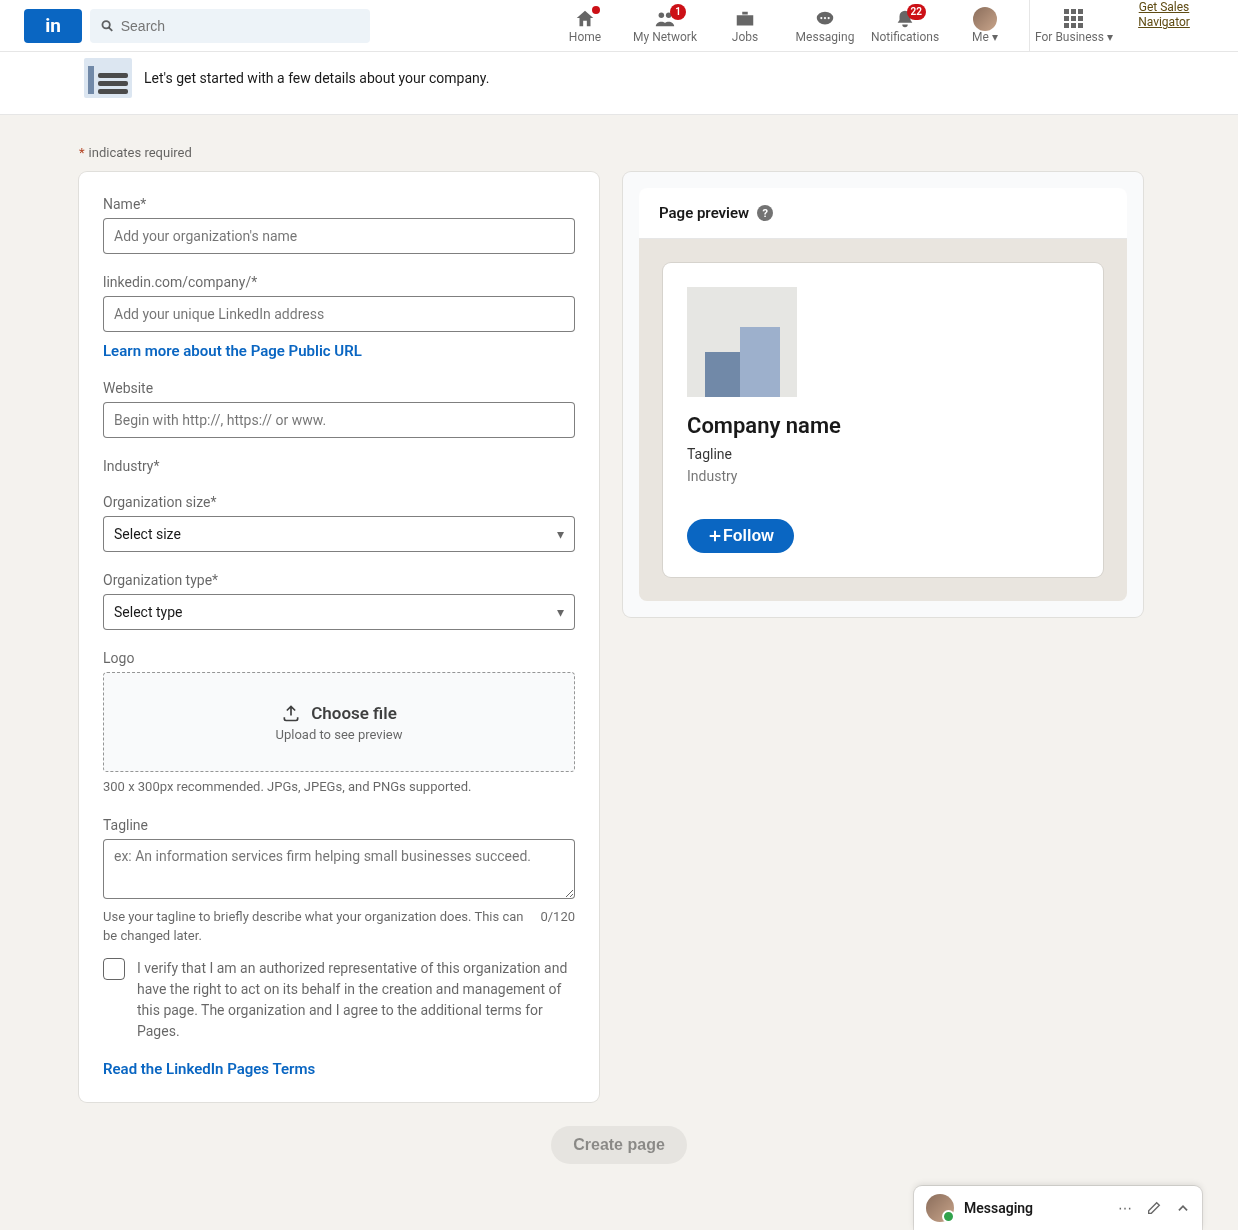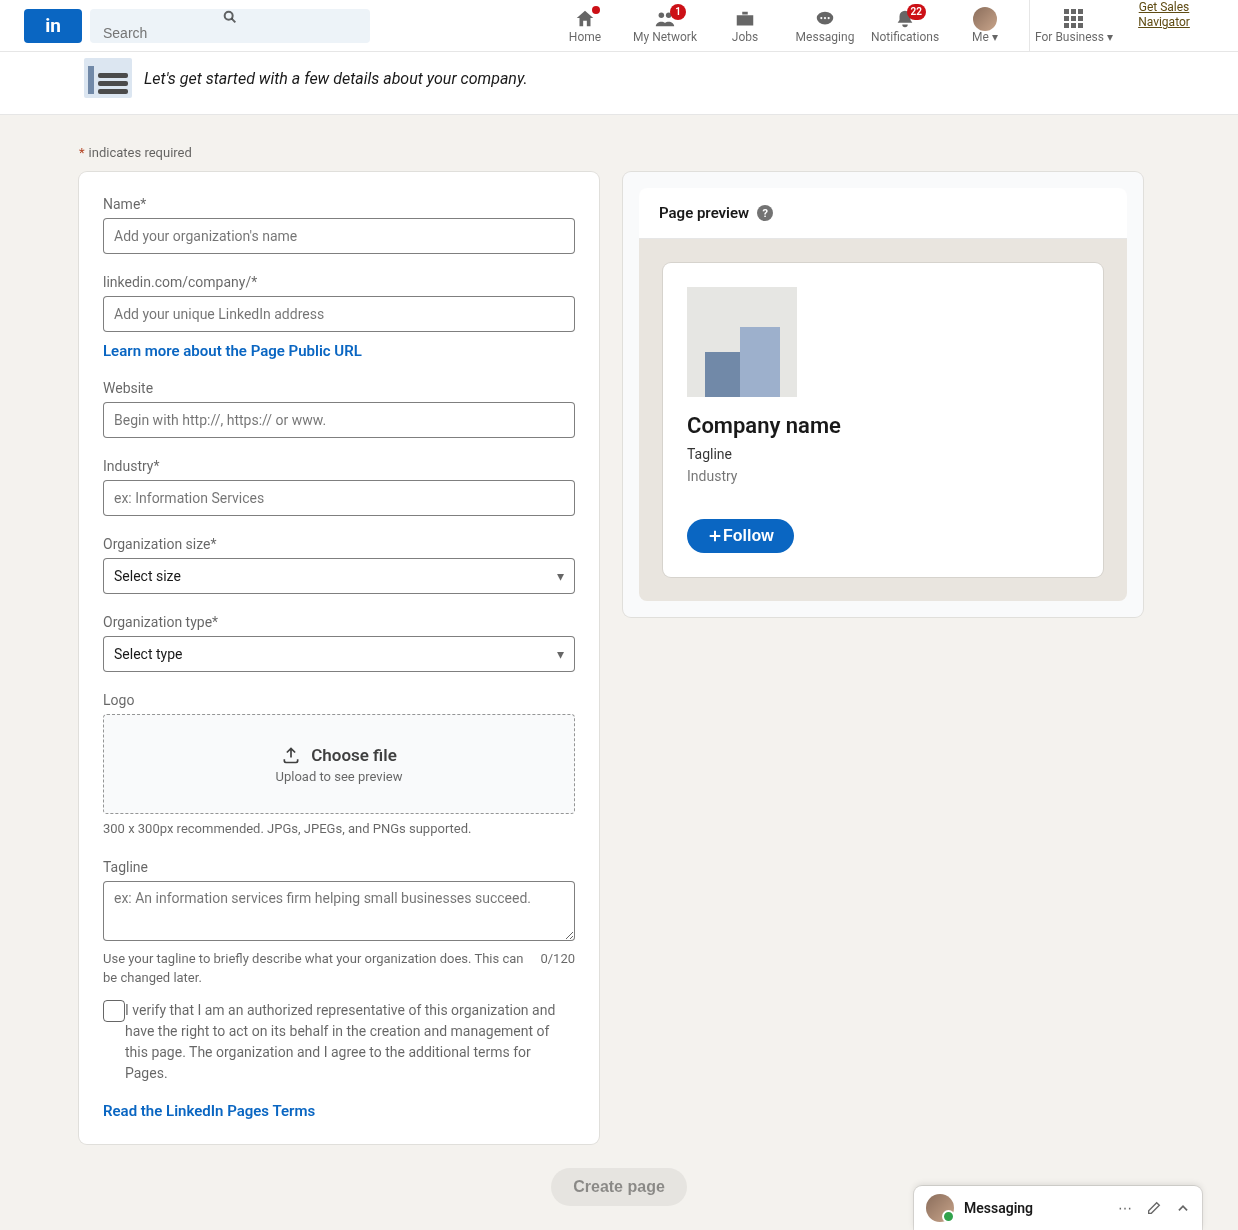--- a/index.html
+++ b/index.html
@@ -31,21 +31,20 @@
     flex-shrink: 0;
   }
   .searchbox {
     background: #edf3f8;
     border-radius: 4px;
     height: 34px;
     width: 280px;
     display: flex; align-items: center;
     padding: 0 10px;
     color: rgba(0,0,0,0.6);
-    flex-direction: column;
   }
   .searchbox input {
     border: none; background: transparent; outline: none;
     margin-left: 6px; font-size: 14px; width: 100%;
     color: rgba(0,0,0,0.9);
   }
   .nav-spacer { flex: 1; }
   .nav-items { display: flex; align-items: stretch; height: 52px; }
   .nav-item {
     display: flex; flex-direction: column; align-items: center; justify-content: center;
@@ -93,21 +92,21 @@
     background: #dce6f1;
     margin-left: 60px;
     margin-right: 12px;
     display:flex; align-items:flex-end;
     padding: 4px;
     gap: 4px;
     border-radius: 2px;
   }
   .subheader .thumb .line { background:#4b4b4b; width:30px; height:5px; border-radius:2px;}
   .subheader .thumb .lines { display:flex; flex-direction:column; gap:3px; }
-  .subheader-inner h2 { font-size: 16px; font-weight: 400; color: rgba(0,0,0,0.9); font-style: italic; }
+  .subheader-inner h2 { font-size: 14px; font-weight: 400; color: rgba(0,0,0,0.9); }
 
   
   .wrapper {
     max-width: 1128px;
     margin: 0 auto;
     padding: 0 24px;
   }
   .required-note { margin: 30px 0 12px 0; color: rgba(0,0,0,0.6); font-size: 13px; }
   .required-note .ast { color: #b24020; margin-right: 4px; }
   .columns { display: flex; gap: 24px; align-items: flex-start; }
@@ -133,21 +132,21 @@
   .upload {
     border: 1px dashed rgba(0,0,0,0.4); border-radius: 4px; background:#f9fafb;
     height: 100px; display:flex; flex-direction:column; align-items:center; justify-content:center;
     cursor:pointer;
   }
   .upload .row1 { display:flex; align-items:center; gap:10px; font-size:17px; font-weight:600; color:rgba(0,0,0,0.75);}
   .upload .row2 { font-size:13px; color:rgba(0,0,0,0.6); margin-top:4px; }
   .hint { font-size:13px; color:rgba(0,0,0,0.6); margin-top:6px; line-height:1.45; }
   textarea { height:60px; padding:8px 10px; resize:vertical; }
   .counterrow { display:flex; justify-content:space-between; gap:16px; margin-top:6px; }
-  .checkbox-row { display:flex; gap:0; align-items:flex-start; margin-top:12px; }
+  .checkbox-row { display:flex; gap:12px; align-items:flex-start; margin-top:12px; }
   .checkbox {
     width:22px; height:22px; border:1px solid rgba(0,0,0,0.6); border-radius:4px; flex-shrink:0;
     cursor:pointer;
   }
   .checkbox-row .txt { font-size:14px; color:rgba(0,0,0,0.6); line-height:1.5; }
 
   
   .preview-head {
     background:#fff; border-radius: 8px 8px 0 0; padding:16px 20px;
     border-bottom:1px solid #e6e6e6;
@@ -334,21 +333,20 @@
         </div>
       </div>
 
       <div class="field">
         <label>Website</label>
         <input class="input" type="text" placeholder="Begin with http://, https:// or www." style="">
       </div>
 
       <div class="field">
         <label>Industry*</label>
-        <input class="input" type="text" placeholder="ex: Information Services" style="">
       </div>
 
       <div class="field">
         <label>Organization size*</label>
         <div class="select-like">
           <span>Select size</span>
           <span class="chev">▾</span>
         </div>
       </div>
 

